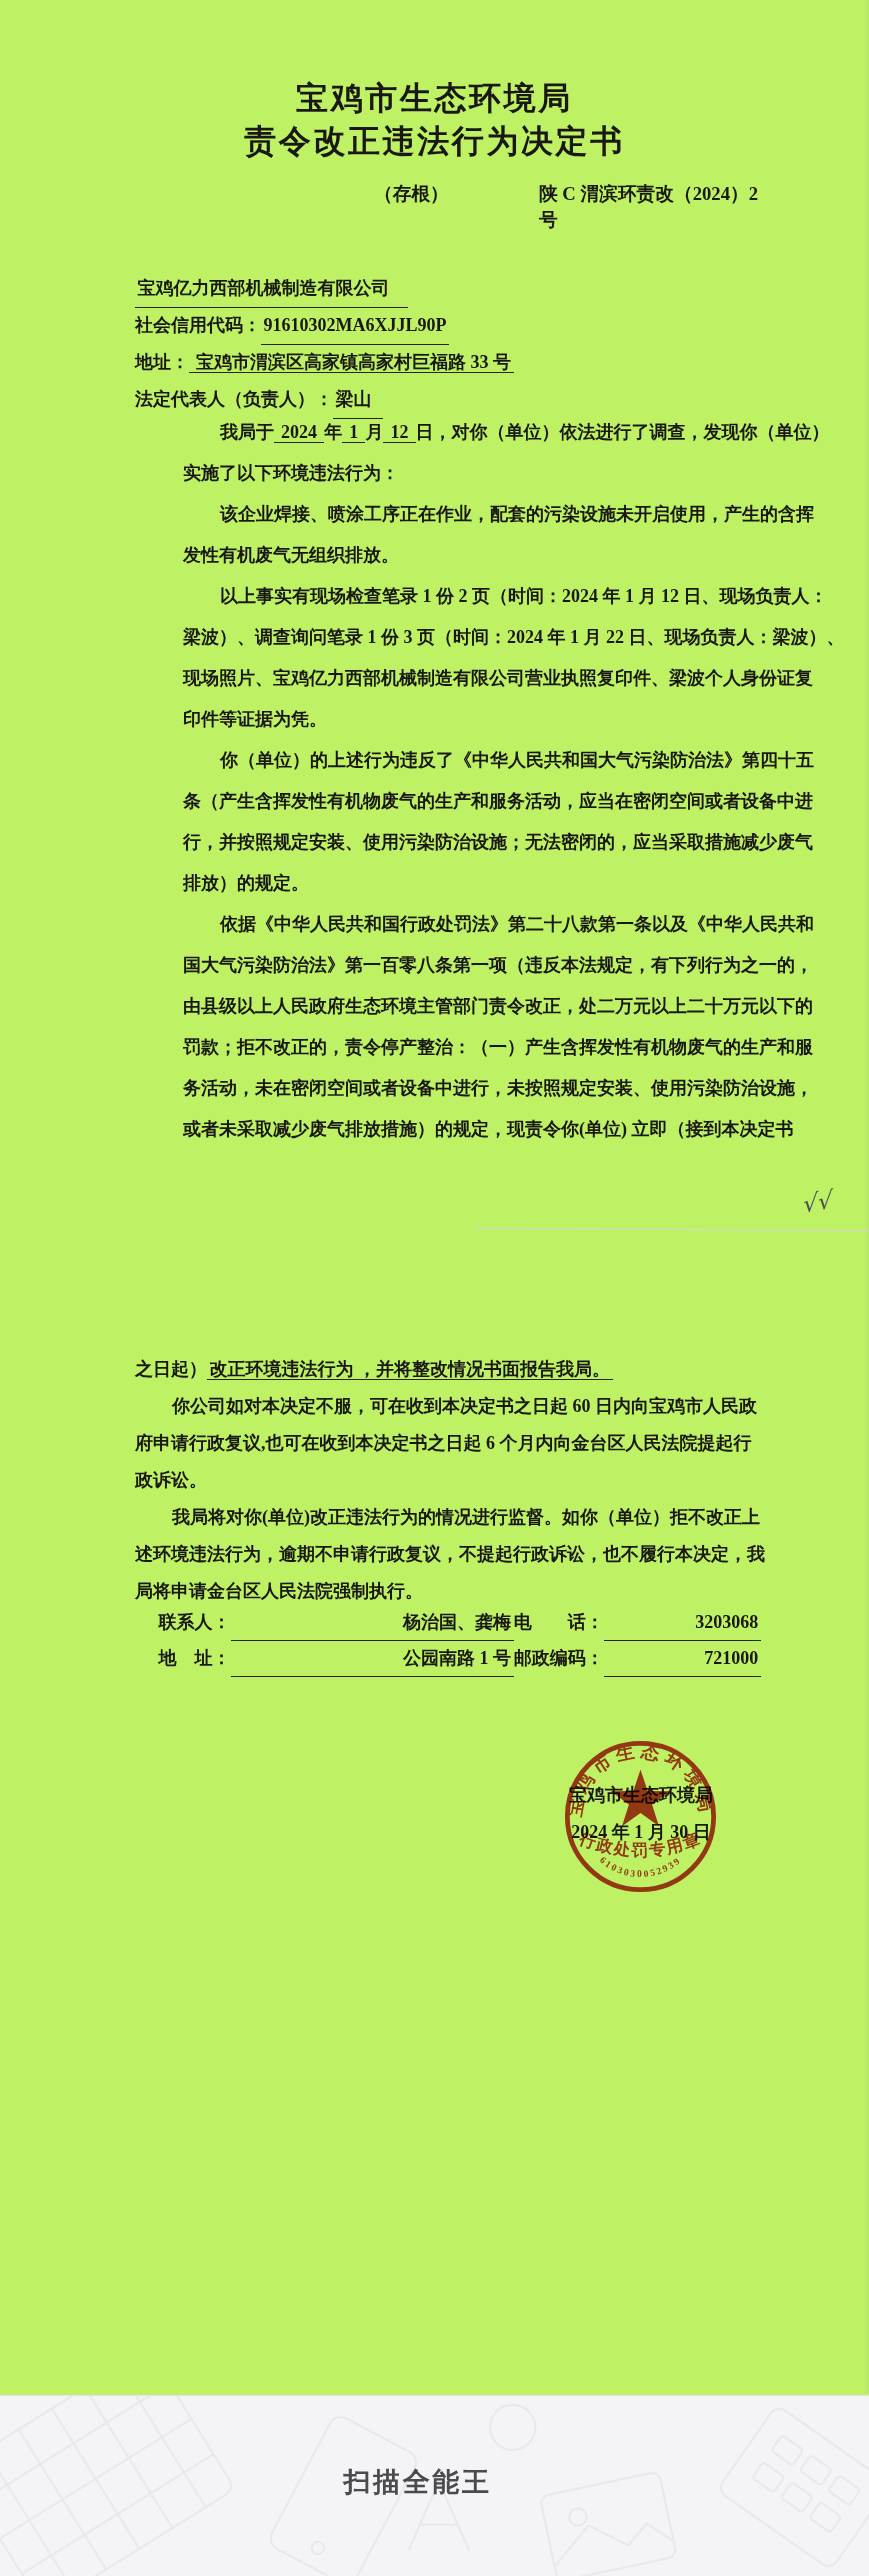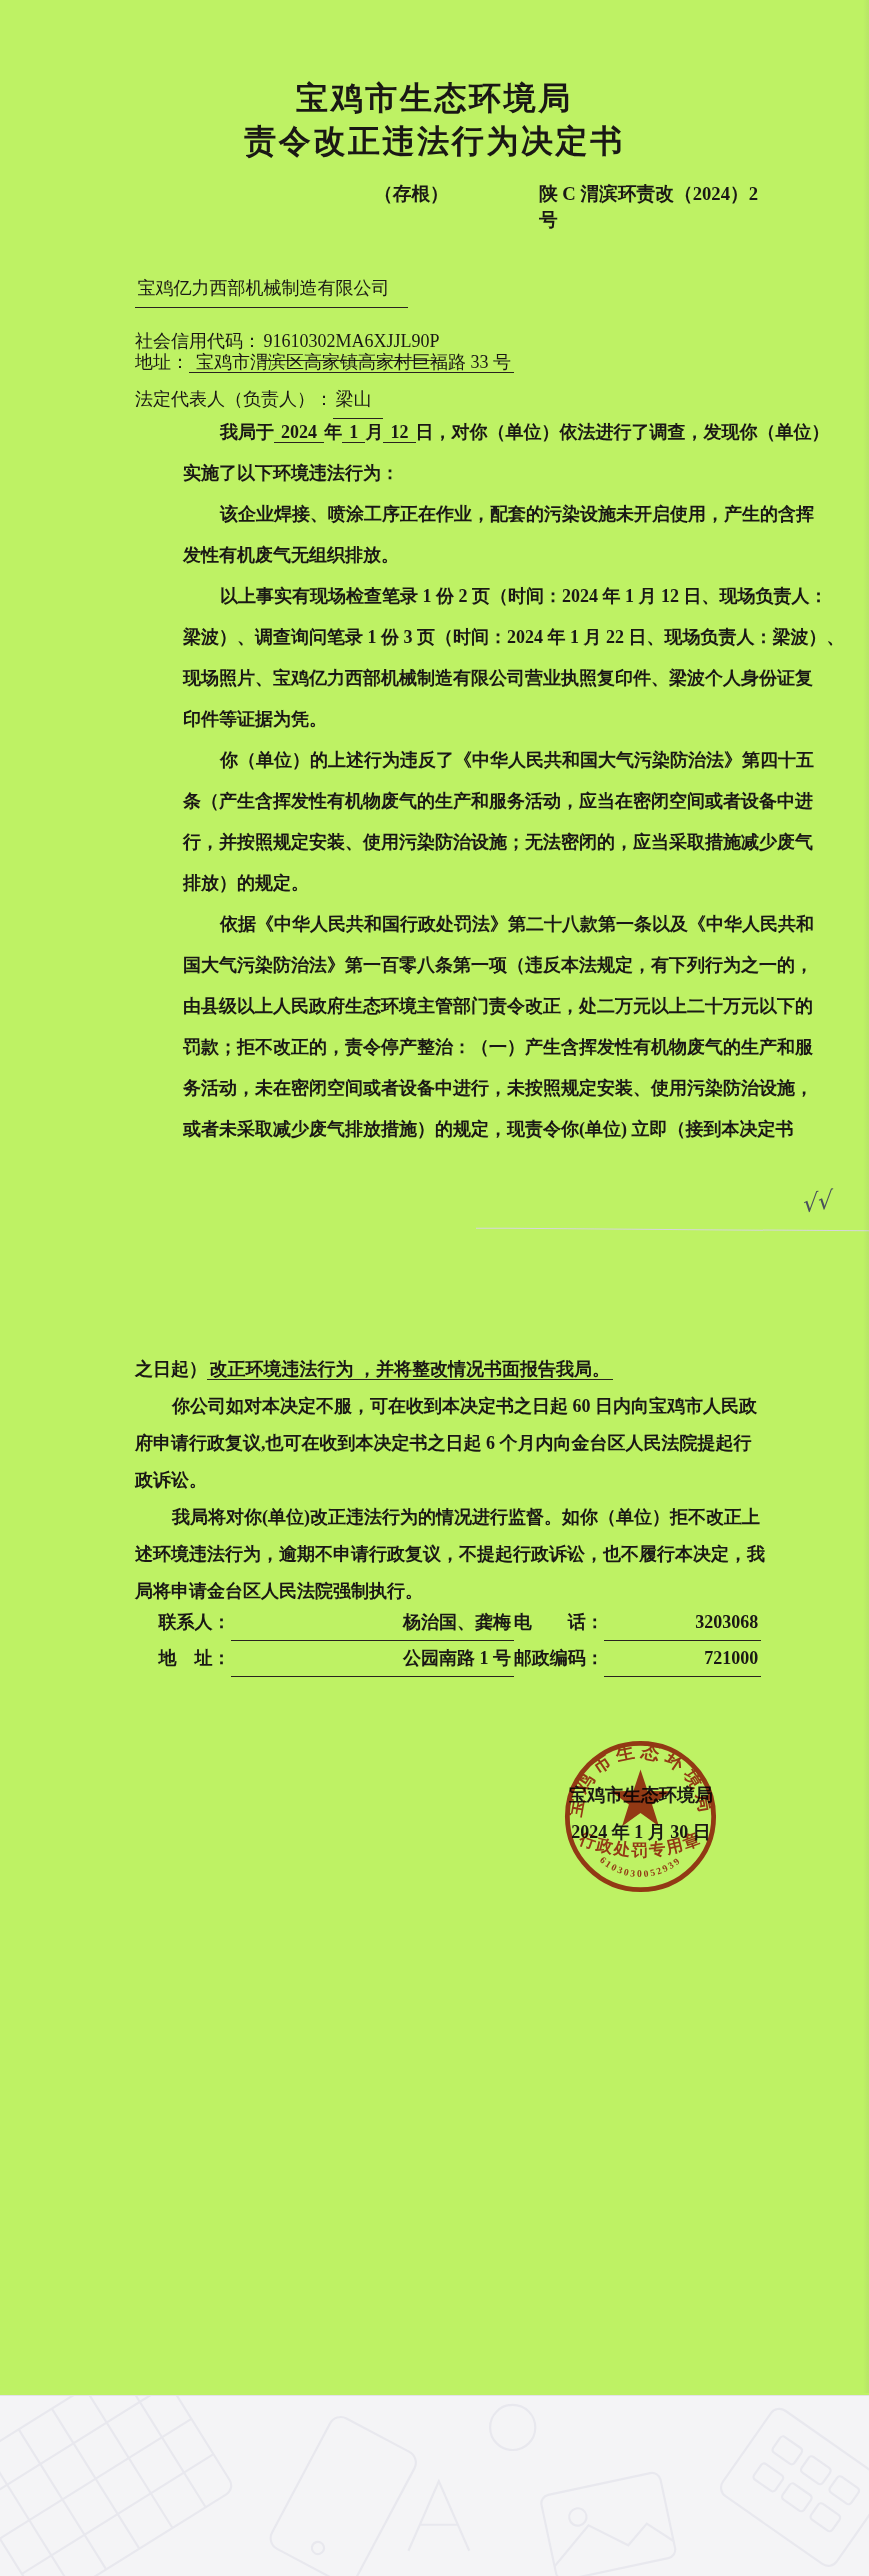--- a/index.html
+++ b/index.html
@@ -6,21 +6,21 @@
   .canvas{position:relative;width:869px;height:2576px;background:#bef264;overflow:hidden;
           font-family:"Liberation Serif","DejaVu Serif",serif;color:var(--ink,#1a1815);}
   
   .block{position:absolute;left:135px;width:613px;}
   .line{white-space:nowrap;}
   .titleblk{position:absolute;left:0;top:77px;width:869px;text-align:center;
             font-size:32px;font-weight:700;letter-spacing:2.6px;line-height:43px;}
   .docno-row{position:absolute;top:181px;left:0;width:772px;height:26px;font-size:18.7px;font-weight:700;}
   .stub{position:absolute;left:374px;}
   .docno{position:absolute;left:503px;margin-left:36px;}
-  .form{top:270px;font-size:18px;font-weight:400;}
+  .form{top:270px;font-size:18px;font-weight:700;}
   .form .line{height:37px;line-height:37px;}
   .body1{top:412px;font-size:18px;font-weight:600;}
   .body1 .line{height:41px;line-height:41px;margin-left:48px;}
   .body2{top:1351px;font-size:18px;font-weight:600;}
   .body2 .line{height:37px;line-height:37px;}
   .contacts{top:1604px;font-size:18px;font-weight:600;}
   .contacts .line{height:36px;line-height:36px;}
   .u{border-bottom:1.7px solid #29231e;padding:0 2.6px;}
   .blk{display:inline-block;}
   .ctr{text-align:right;}
@@ -56,21 +56,21 @@
     <div>责令改正违法行为决定书</div>
   </div>
 
   <div class="docno-row">
     <span class="stub">（存根）</span>
     <span class="docno">陕 C 渭滨环责改（2024）2 号</span>
   </div>
 
   <div class="block form">
       <div class="line"><span class="u blk" style="min-width: 268px;">宝鸡亿力西部机械制造有限公司</span></div>
-      <div class="line"><span>社会信用代码：</span><span class="u blk" style="min-width: 178px; margin-top: 16px;">91610302MA6XJJL90P</span></div>
+      <div class="line"><span>社会信用代码：</span><span class="u blk" style="min-width: 178px;">91610302MA6XJJL90P</span></div>
       <div class="line"><span>地址：</span><span class="u"> 宝鸡市渭滨区高家镇高家村巨福路 33 号</span></div>
       <div class="line"><span>法定代表人（负责人）：</span><span class="u blk" style="min-width: 45px;">梁山</span></div>
     </div>
 
   <div class="block body1">
       <div class="line"><span class="blk" style="min-width: 37px;"></span><span>我局于</span><span class="u"> 2024 </span><span>年</span><span class="u"> 1 </span><span>月</span><span class="u"> 12 </span><span>日，对你（单位）依法进行了调查，发现你（单位）</span></div>
       <div class="line"><span>实施了以下环境违法行为：</span></div>
       <div class="line"><span class="blk" style="min-width: 37px;"></span><span>该企业焊接、喷涂工序正在作业，配套的污染设施未开启使用，产生的含挥</span></div>
       <div class="line"><span>发性有机废气无组织排放。</span></div>
       <div class="line"><span class="blk" style="min-width: 37px;"></span><span>以上事实有现场检查笔录 1 份 2 页（时间：2024 年 1 月 12 日、现场负责人：</span></div>
@@ -152,16 +152,17 @@
       <g transform="translate(925,105) rotate(35)">
         <rect x="-80" y="-60" width="160" height="120" rx="12"></rect>
         <rect x="-55" y="-35" width="30" height="22" rx="4"></rect>
         <rect x="-15" y="-35" width="30" height="22" rx="4"></rect>
         <rect x="25" y="-35" width="30" height="22" rx="4"></rect>
         <rect x="-55" y="3" width="30" height="22" rx="4"></rect>
         <rect x="-15" y="3" width="30" height="22" rx="4"></rect>
         <rect x="25" y="3" width="30" height="22" rx="4"></rect>
       </g>
     </svg>
+    <div class="brand">扫描全能王</div>
   </div>
 
 </div>
 
 
 </body></html>

